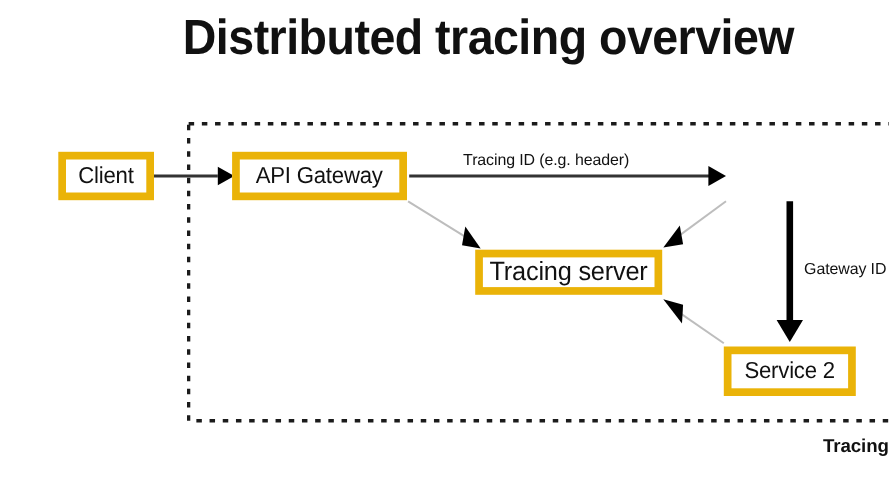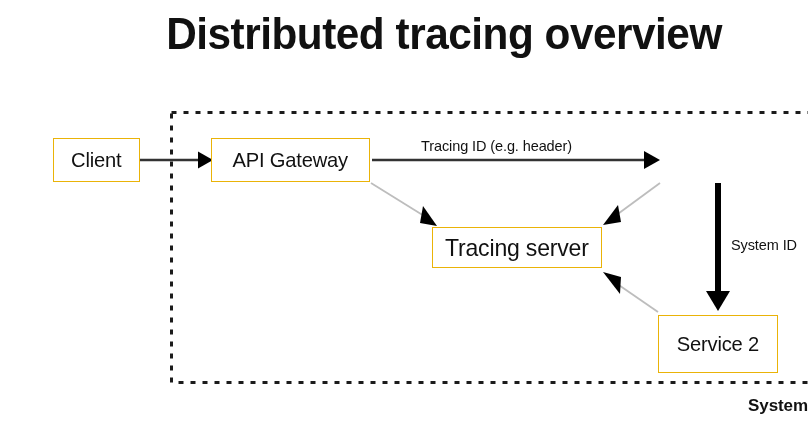--- a/index.html
+++ b/index.html
@@ -49,40 +49,40 @@
     top: 0;
     width: 808px;
     height: 437px;
   }
 
   
   .node-box {
     position: absolute;
     box-sizing: border-box;
     background: #ffffff;
-    border: 1px solid #eab308;
+    border: 7px solid #eab308;
     display: flex;
     align-items: center;
     justify-content: center;
     font-size: 21px;
     font-weight: 400;
     color: #111111;
     white-space: nowrap;
     letter-spacing: -0.2px;
   }
   .node-label {
     transform: scaleX(0.96);
     display: inline-block;
   }
 
   #node-client       { left: 13px;  top: 138px; width: 87px;  height: 44px; }
   #node-api-gateway  { left: 171px; top: 138px; width: 159px; height: 44px; justify-content: center; }
   #node-service-1    { left: 620px; top: 138px; width: 120px; height: 44px; }
   #node-tracing-server { left: 392px; top: 227px; width: 170px; height: 41px; font-size: 24px; }
-  #node-service-2    { left: 618px; top: 315px; width: 120px; height: 58px; }
+  #node-service-2    { left: 618px; top: 315px; width: 120px; height: 45px; }
 
   
   .edge-label {
     position: absolute;
     font-size: 14.5px;
     font-weight: 400;
     color: #111111;
     white-space: nowrap;
     letter-spacing: -0.1px;
   }
@@ -156,17 +156,17 @@
   <div class="node-box" id="node-service-2">
     <span class="node-label">Service 2</span>
   </div>
 
   <div class="node-box" id="node-tracing-server">
     <span class="node-label">Tracing server</span>
   </div>
 
   <div class="edge-label" id="label-tracing-id-header">Tracing ID (e.g. header)</div>
 
-  <div class="edge-label" id="label-tracing-id">System ID</div>
+  <div class="edge-label" id="label-tracing-id">Gateway ID</div>
 
-  <div id="system-caption">System</div>
+  <div id="system-caption">Tracing</div>
 
 </div>
 
 </body></html>

